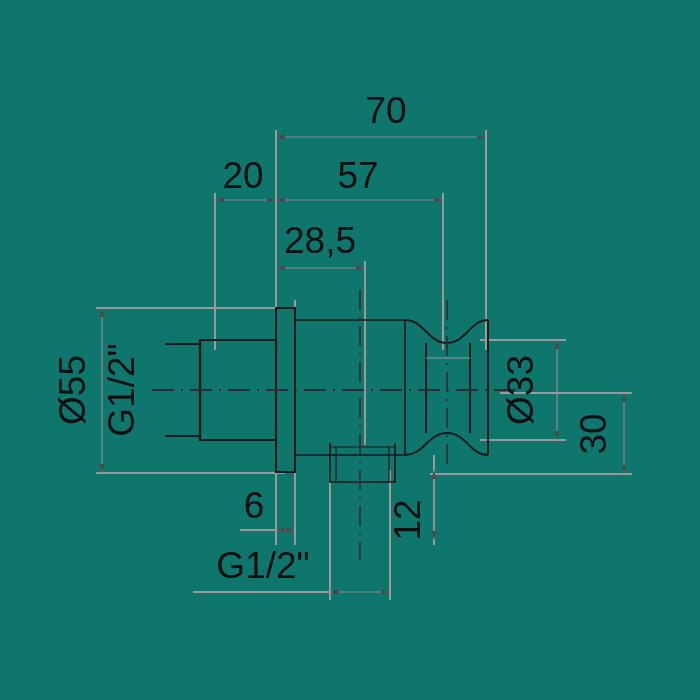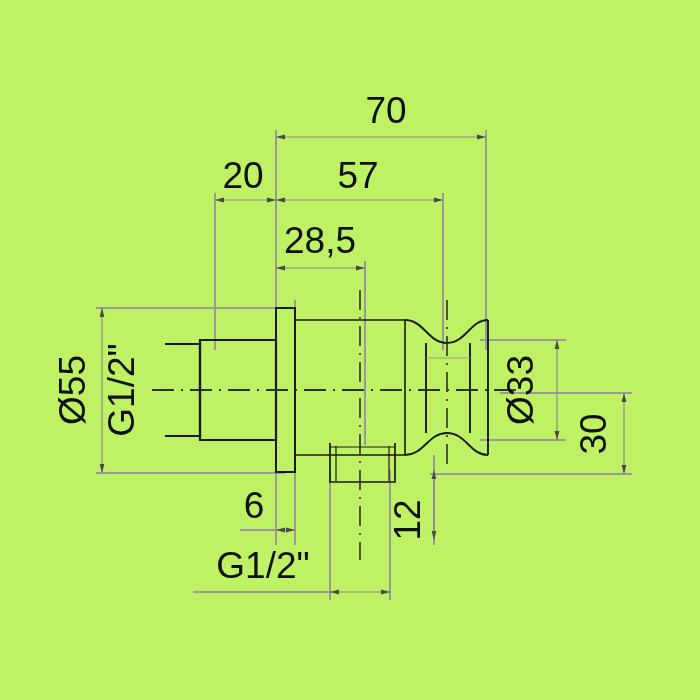--- a/index.html
+++ b/index.html
@@ -6,21 +6,21 @@
   html,body{margin:0;padding:0;}
   body{
     width:700px;height:700px;
     background:#ffffff;
     font-family:"Liberation Sans","DejaVu Sans",sans-serif;
     overflow:hidden;
   }
   #drawing-root{
     position:relative;
     width:700px;height:700px;
-    background:#bef264;
+    background:#0f766e;
   }
   svg#tech-svg{
     position:absolute;
     left:0;top:0;
     width:700px;height:700px;
     display:block;
   }
   .dim-text{
     font-family:"Liberation Sans","DejaVu Sans",sans-serif;
     font-size:37px;

